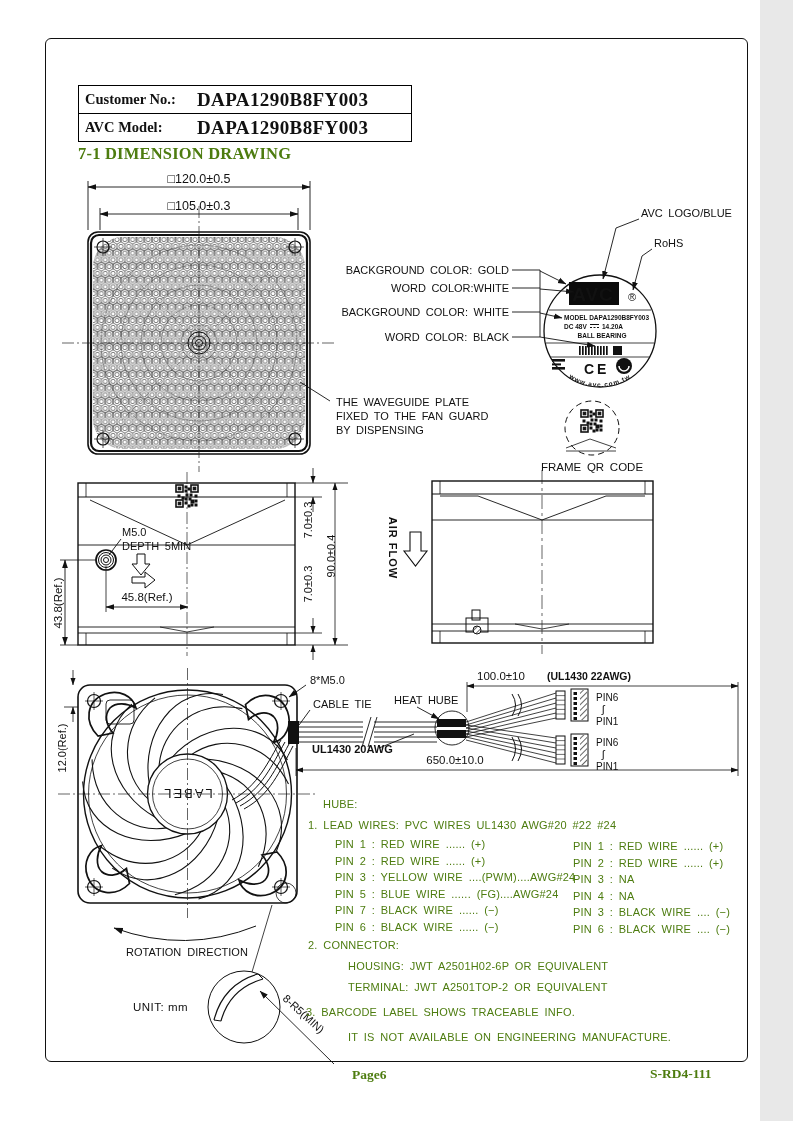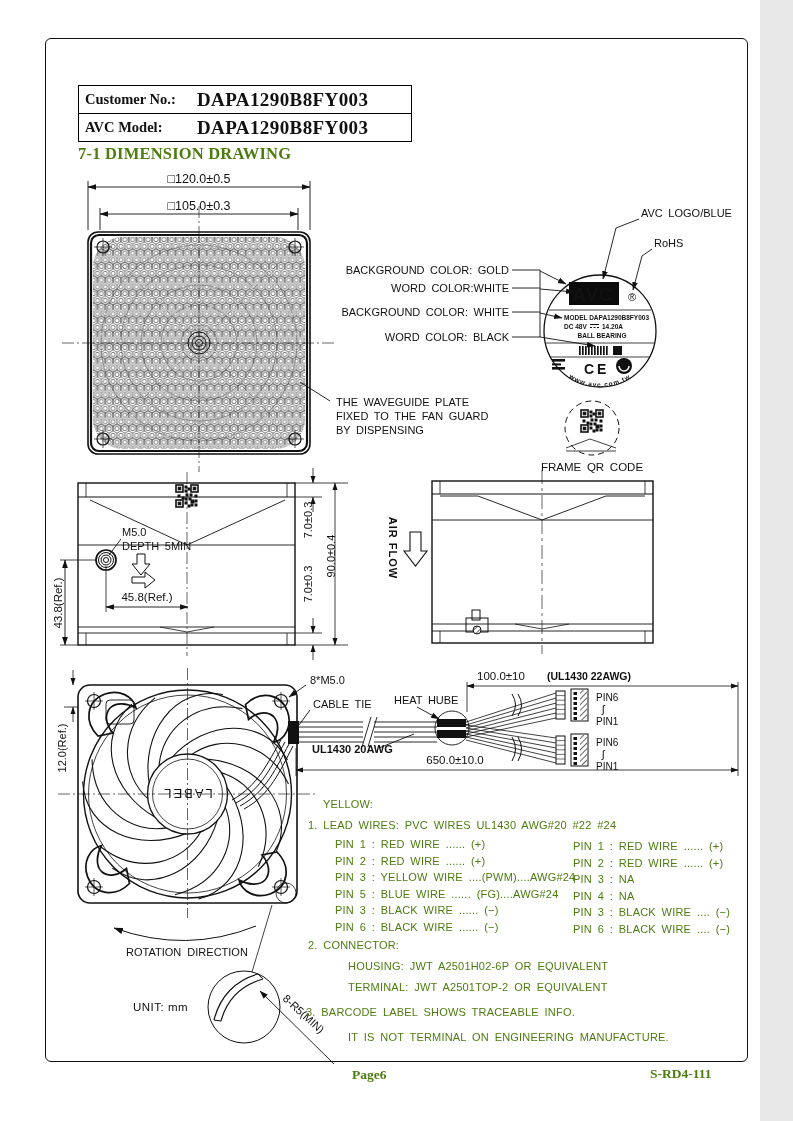--- a/index.html
+++ b/index.html
@@ -467,39 +467,39 @@
       <text x="547" y="680" font-size="10.5" font-weight="bold" stroke="none">(UL1430 22AWG)</text>
 
       <g stroke-width="0.8">
         <line x1="296" y1="748" x2="296" y2="776"></line>
         <line x1="296" y1="770" x2="738" y2="770" marker-start="url(#arr)" marker-end="url(#arr)"></line>
       </g>
       <text x="455" y="764" text-anchor="middle" font-size="11.5" stroke="none">650.0±10.0</text>
     </g>
   </svg>
 
-  <div class="t cad notes" style="left:323px;top:796px;">YELLOW:</div>
+  <div class="t cad notes" style="left:323px;top:796px;">HUBE:</div>
   <div class="t cad notes" style="left:308px;top:817px;">1. LEAD WIRES: PVC WIRES UL1430 AWG#20 #22 #24</div>
   <div class="t cad pin-col" style="left:335px;top:838px;">
     <div>PIN 1 : RED WIRE ...... (+)</div>
     <div>PIN 2 : RED WIRE ...... (+)</div>
     <div>PIN 3 : YELLOW WIRE ....(PWM)....AWG#24</div>
     <div>PIN 5 : BLUE WIRE ...... (FG)....AWG#24</div>
-    <div>PIN 3 : BLACK WIRE ...... (−)</div>
+    <div>PIN 7 : BLACK WIRE ...... (−)</div>
     <div>PIN 6 : BLACK WIRE ...... (−)</div>
   </div>
   <div class="t cad pin-col" style="left:573px;top:840px;">
     <div>PIN 1 : RED WIRE ...... (+)</div>
     <div>PIN 2 : RED WIRE ...... (+)</div>
     <div>PIN 3 : NA</div>
     <div>PIN 4 : NA</div>
     <div>PIN 3 : BLACK WIRE .... (−)</div>
     <div>PIN 6 : BLACK WIRE .... (−)</div>
   </div>
   <div class="t cad" style="left:308px;top:939px;">2. CONNECTOR:</div>
   <div class="t cad" style="left:348px;top:960px;">HOUSING: JWT A2501H02-6P OR EQUIVALENT</div>
   <div class="t cad" style="left:348px;top:981px;">TERMINAL: JWT A2501TOP-2 OR EQUIVALENT</div>
   <div class="t cad" style="left:306px;top:1006px;">3. BARCODE LABEL SHOWS TRACEABLE INFO.</div>
-  <div class="t cad" style="left:348px;top:1031px;">IT IS NOT TERMINAL ON ENGINEERING MANUFACTURE.</div>
+  <div class="t cad" style="left:348px;top:1031px;">IT IS NOT AVAILABLE ON ENGINEERING MANUFACTURE.</div>
 
   <div class="t serif foot" style="left:352px;top:1067px;">Page6</div>
   <div class="t serif foot" style="left:650px;top:1066px;">S-RD4-111</div>
 </div>
 
 </body></html>

